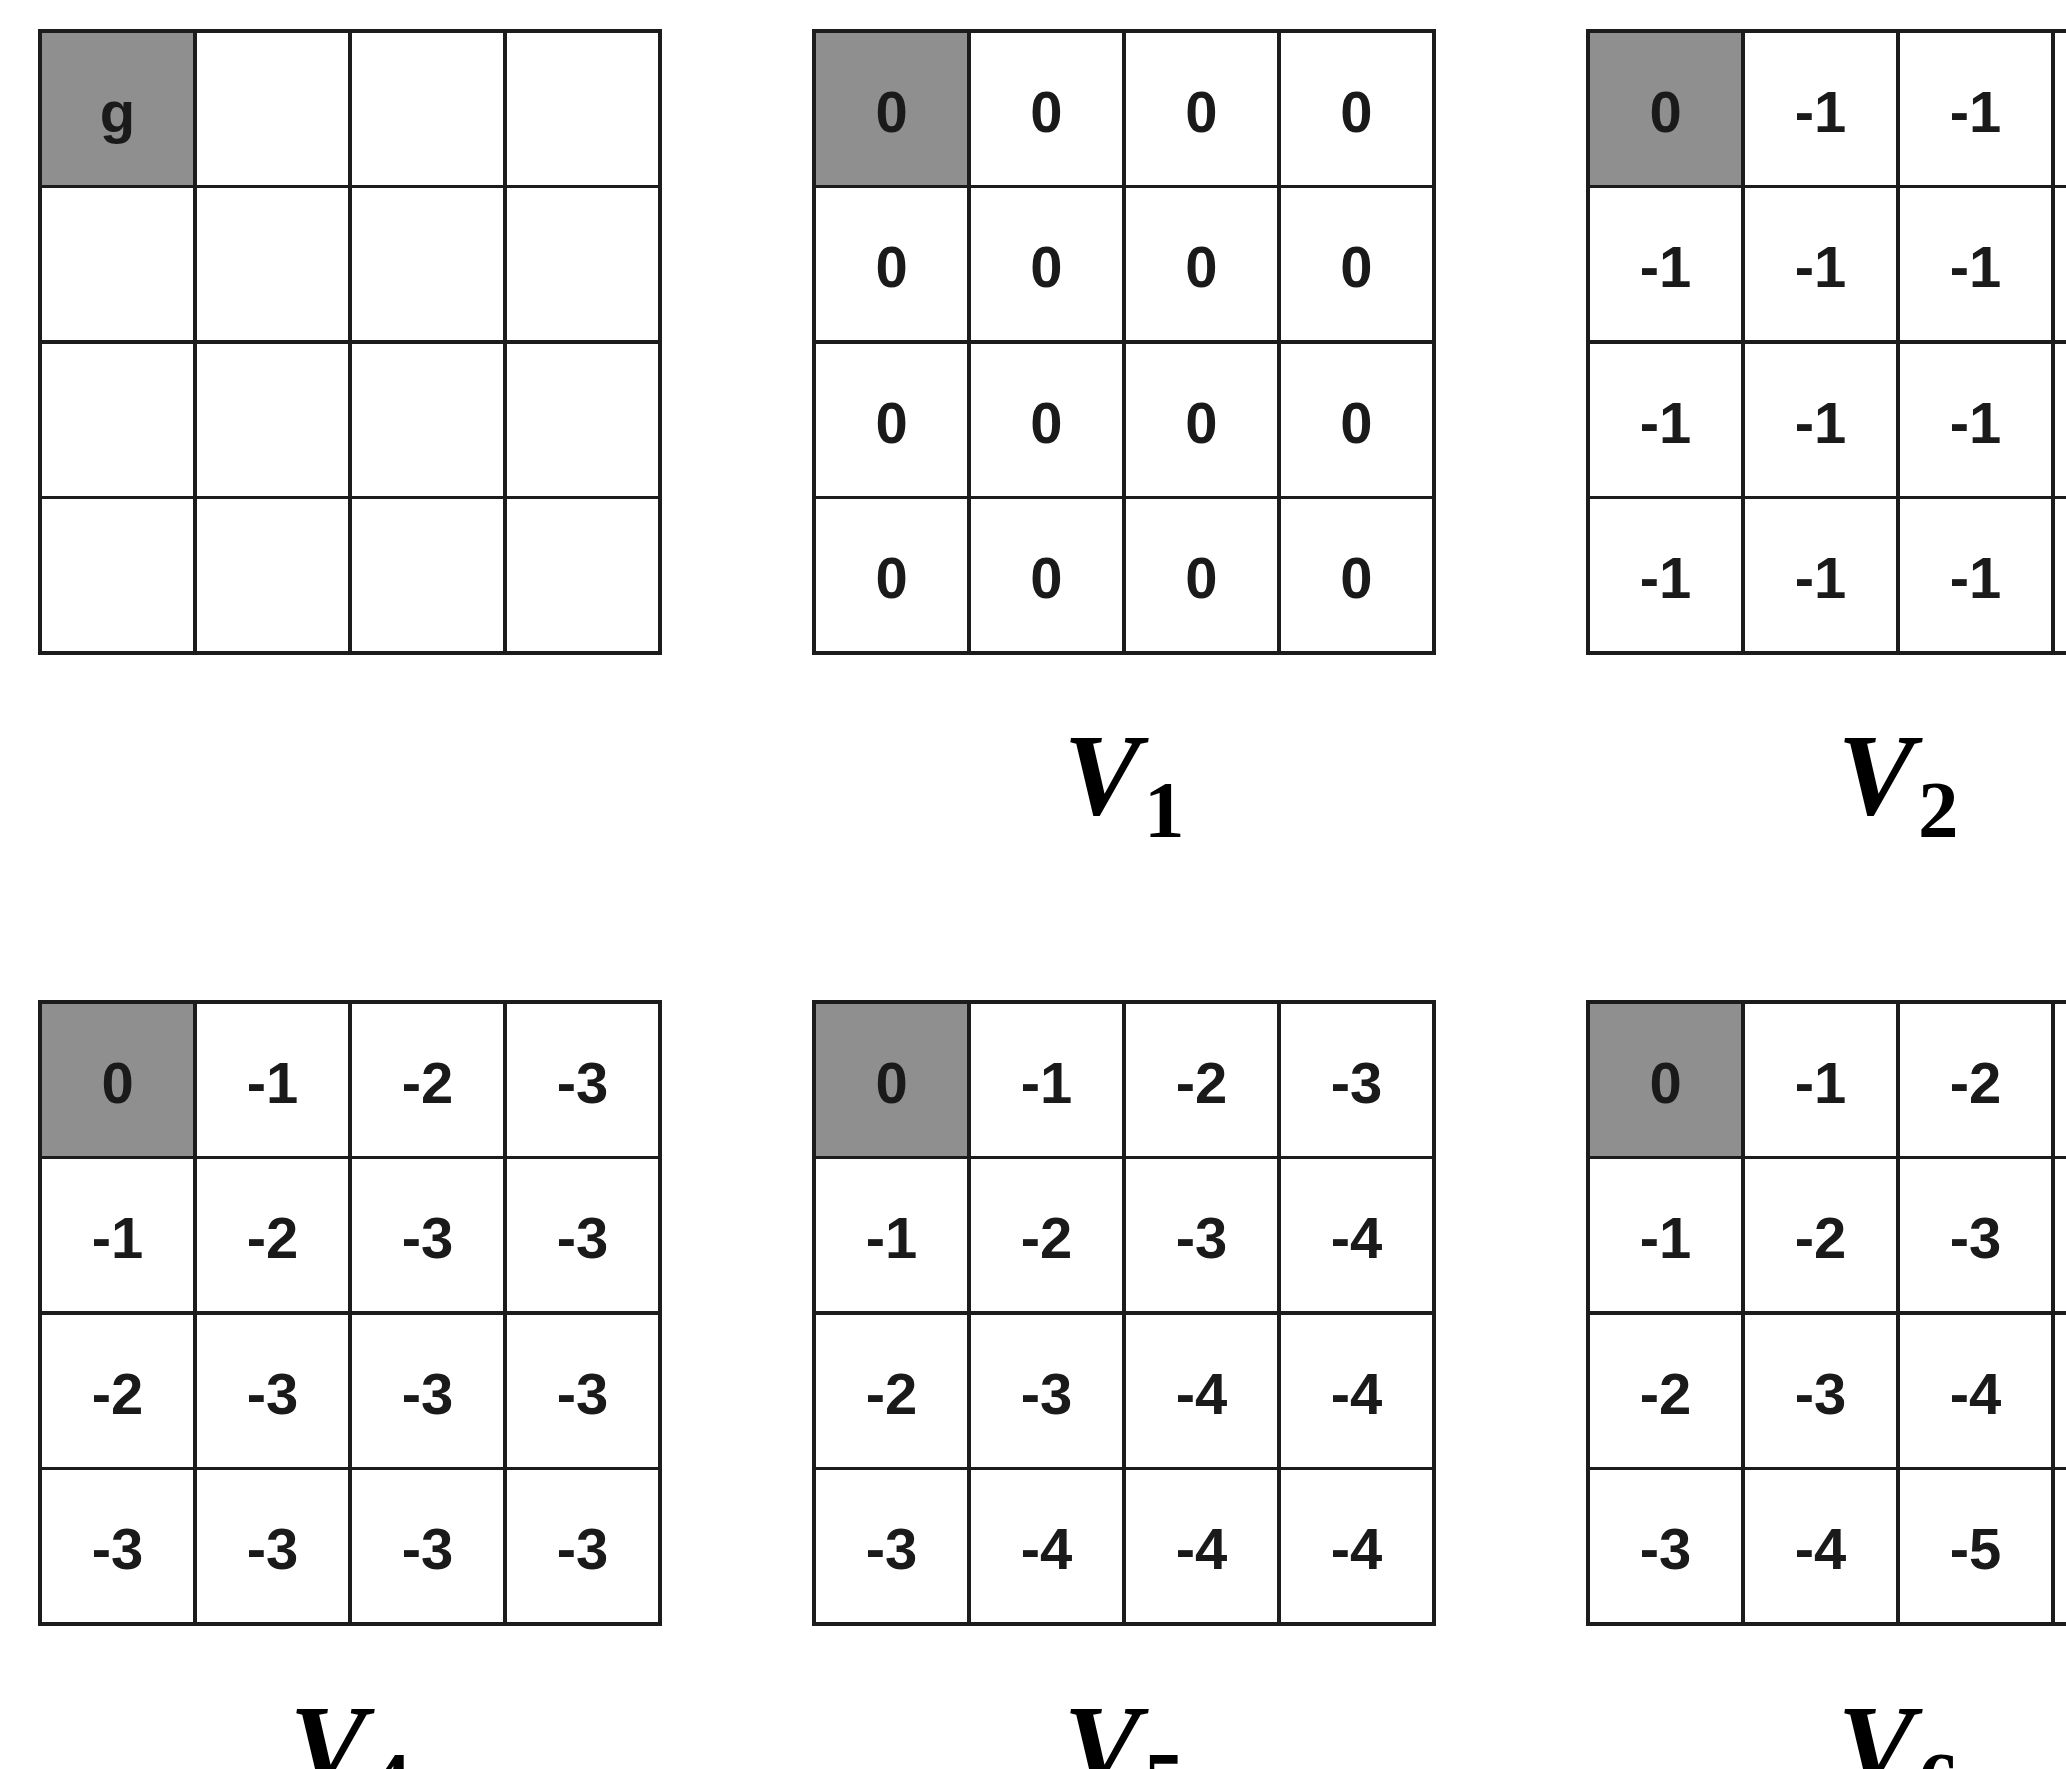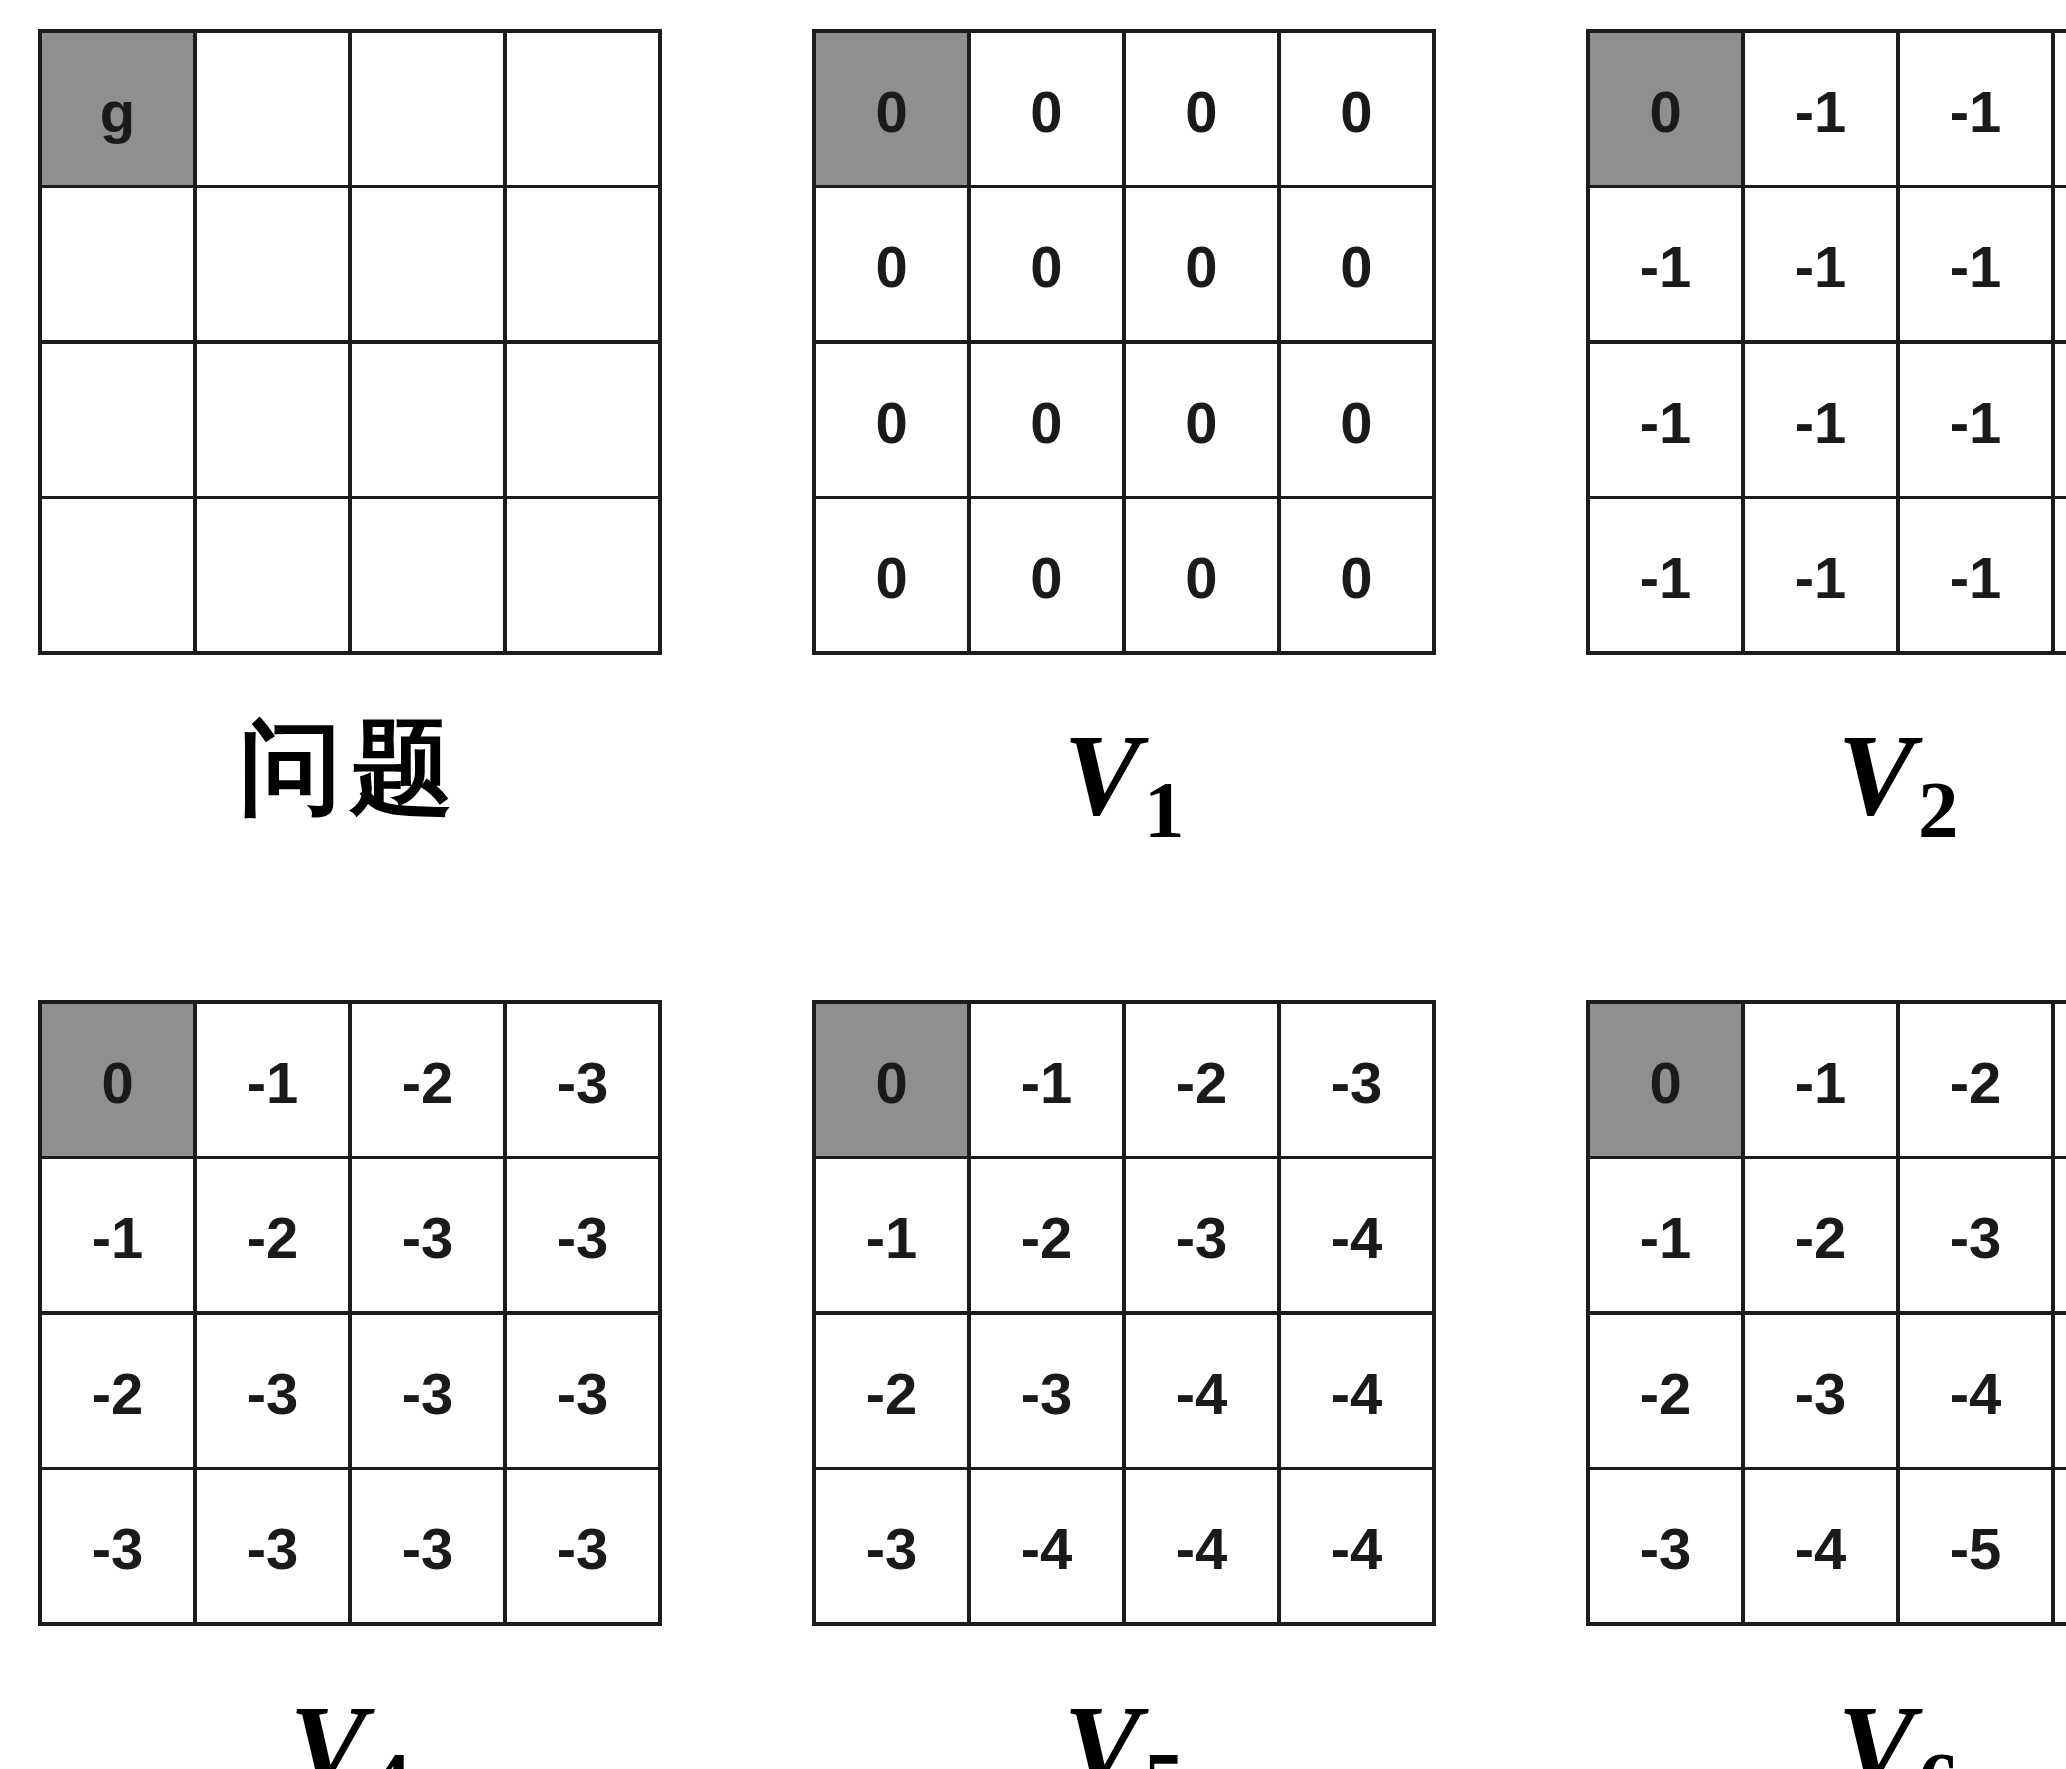--- a/index.html
+++ b/index.html
@@ -122,23 +122,20 @@
         <div class="cell">
           <span style="color: rgb(26, 26, 26);"></span>
         </div>
         <div class="cell">
           <span style="color: rgb(26, 26, 26);"></span>
         </div>
         <div class="cell">
           <span style="color: rgb(26, 26, 26);"></span>
         </div>
       </div>
-    <figcaption class="label">
-        <span class="cjk">问题</span>
-      </figcaption>
   </section>
 
   <section class="panel" style="left: 812px; top: 29px;">
     <div class="grid" style="background: rgb(28, 28, 28);">
         <div class="cell shaded" style="background: rgb(143, 143, 143);">
           <span style="color: rgb(26, 26, 26);">0</span>
         </div>
         <div class="cell">
           <span style="color: rgb(26, 26, 26);">0</span>
         </div>

